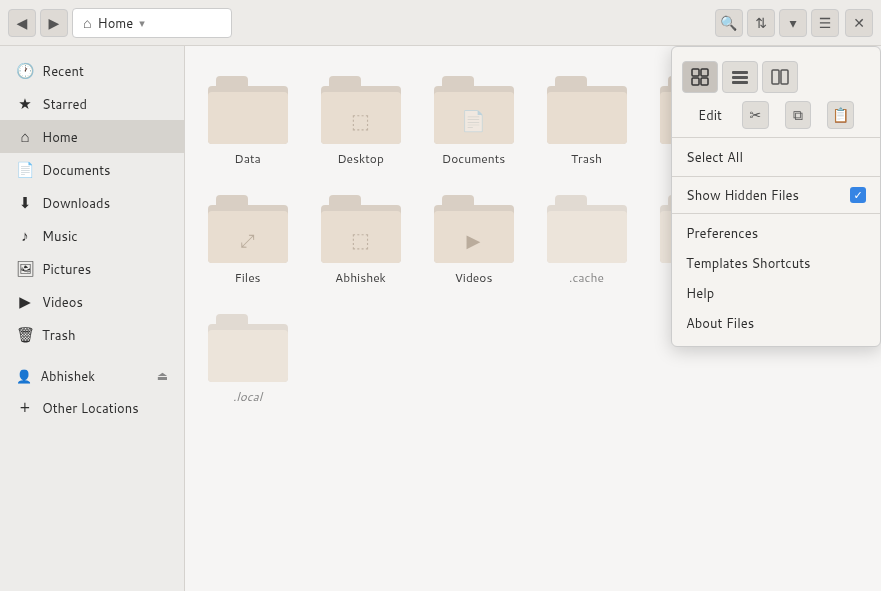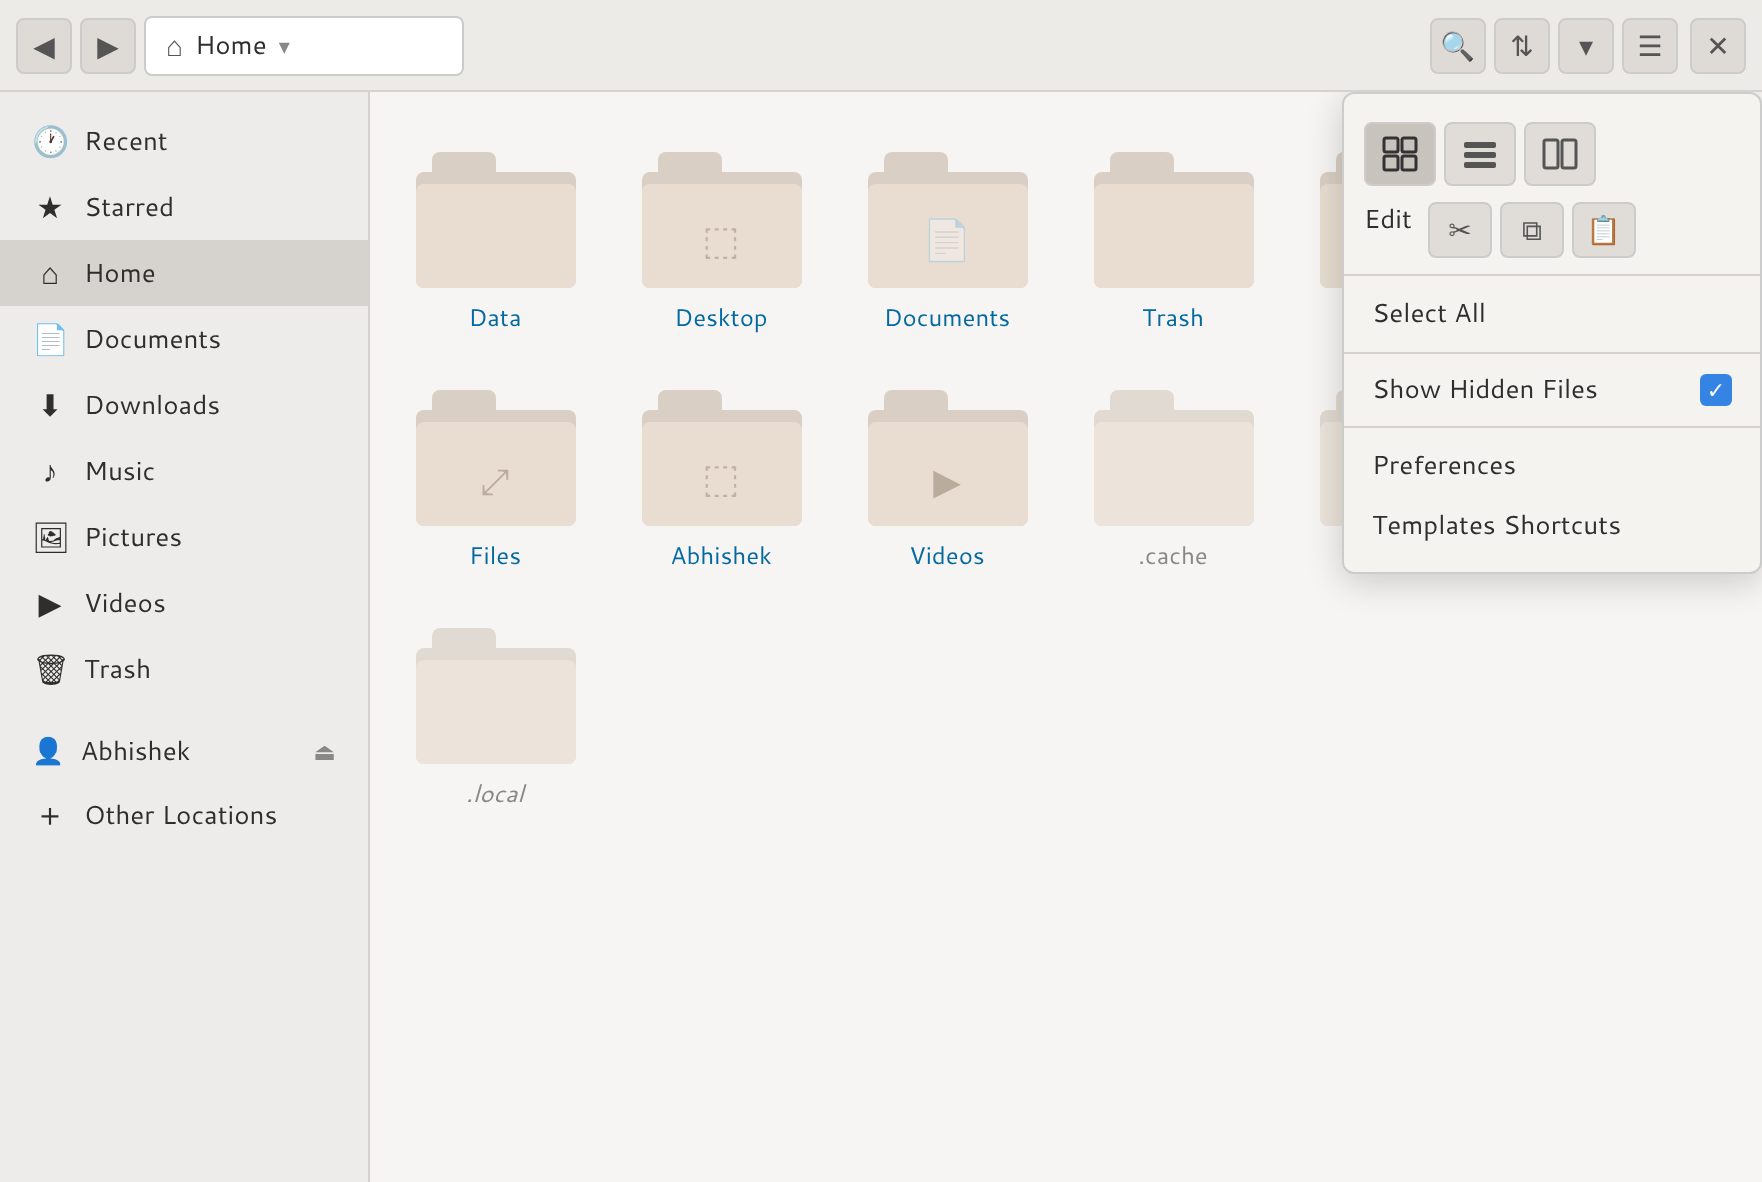--- a/index.html
+++ b/index.html
@@ -93,41 +93,41 @@
       background: #e8ddd0; border-radius: 4px;
     }
     .folder-inner-icon {
       position: absolute; bottom: 10px; left: 0; right: 0;
       display: flex; align-items: center; justify-content: center;
       font-size: 22px; color: rgba(100,80,60,0.35);
     }
 
     .folder-name {
       font-size: 12px; text-align: center; word-break: break-word;
-      color: #0369a1; max-width: 95px;
+      color: #404040; max-width: 95px;
     }
 
     
     .dropdown-menu {
       position: absolute; top: 0; right: 0;
       background: #f5f3f0; border: 1px solid #ccc; border-radius: 6px;
       box-shadow: 0 4px 18px rgba(0,0,0,0.18);
       width: 210px; z-index: 100; padding: 8px 0;
     }
     .menu-icon-row {
       display: flex; gap: 4px; padding: 6px 10px 4px 10px;
     }
     .menu-icon-btn {
       width: 36px; height: 32px; background: #e0ddd8; border: 1px solid #ccc;
       border-radius: 4px; display: flex; align-items: center; justify-content: center;
       cursor: pointer; font-size: 15px; color: #555;
     }
     .menu-icon-btn.active { background: #c8c3bd; }
     .menu-edit-row {
-      display: flex; align-items: flex-start; padding: 4px 10px; gap: 4px;
+      display: flex; align-items: center; padding: 4px 26px; gap: 16px;
     }
     .menu-edit-label { font-size: 13px; color: #2e2e2e; margin-right: 4px; }
     .menu-edit-btn {
       width: 32px; height: 28px; background: #e0ddd8; border: 1px solid #ccc;
       border-radius: 4px; display: flex; align-items: center; justify-content: center;
       cursor: pointer; font-size: 14px; color: #555;
     }
     .menu-divider { height: 1px; background: #d5d2ce; margin: 4px 0; }
     .menu-item {
       padding: 6px 14px; font-size: 13px; cursor: pointer; color: #2e2e2e;
@@ -380,17 +380,19 @@
       <div class="menu-checkbox-row">
         <span>Show Hidden Files</span>
         <div class="menu-checkbox"></div>
       </div>
 
 
       <div class="menu-divider"></div>
 
       <div class="menu-item">Preferences</div>
       <div class="menu-item">Templates Shortcuts</div>
+      <div class="menu-item">Help</div>
+      <div class="menu-item">About Files</div>
     </div>
 
   </div>
 
 </div>
 
 </body></html>

